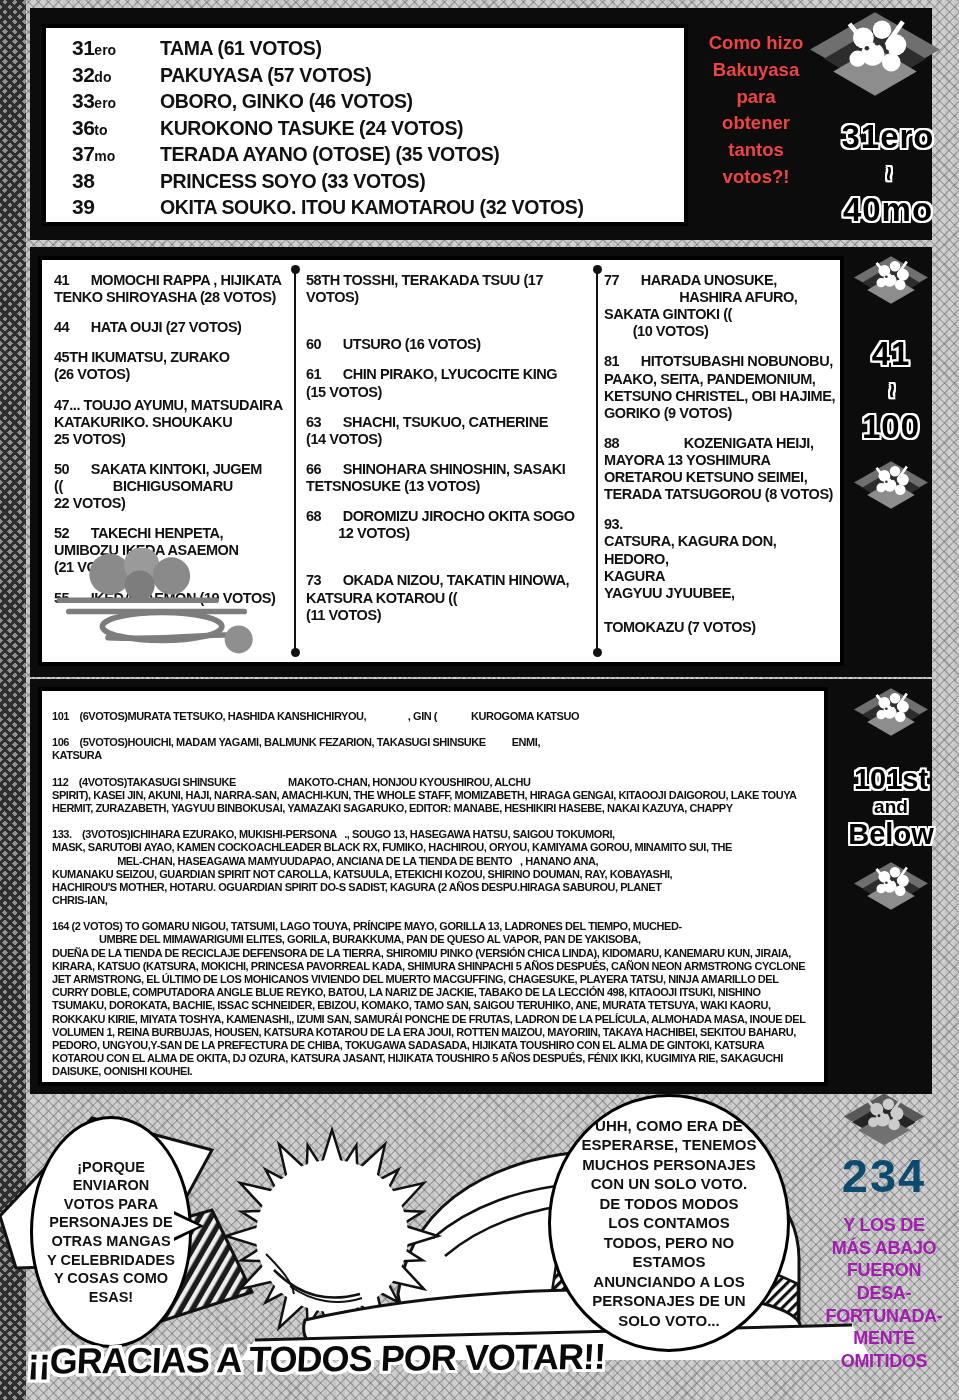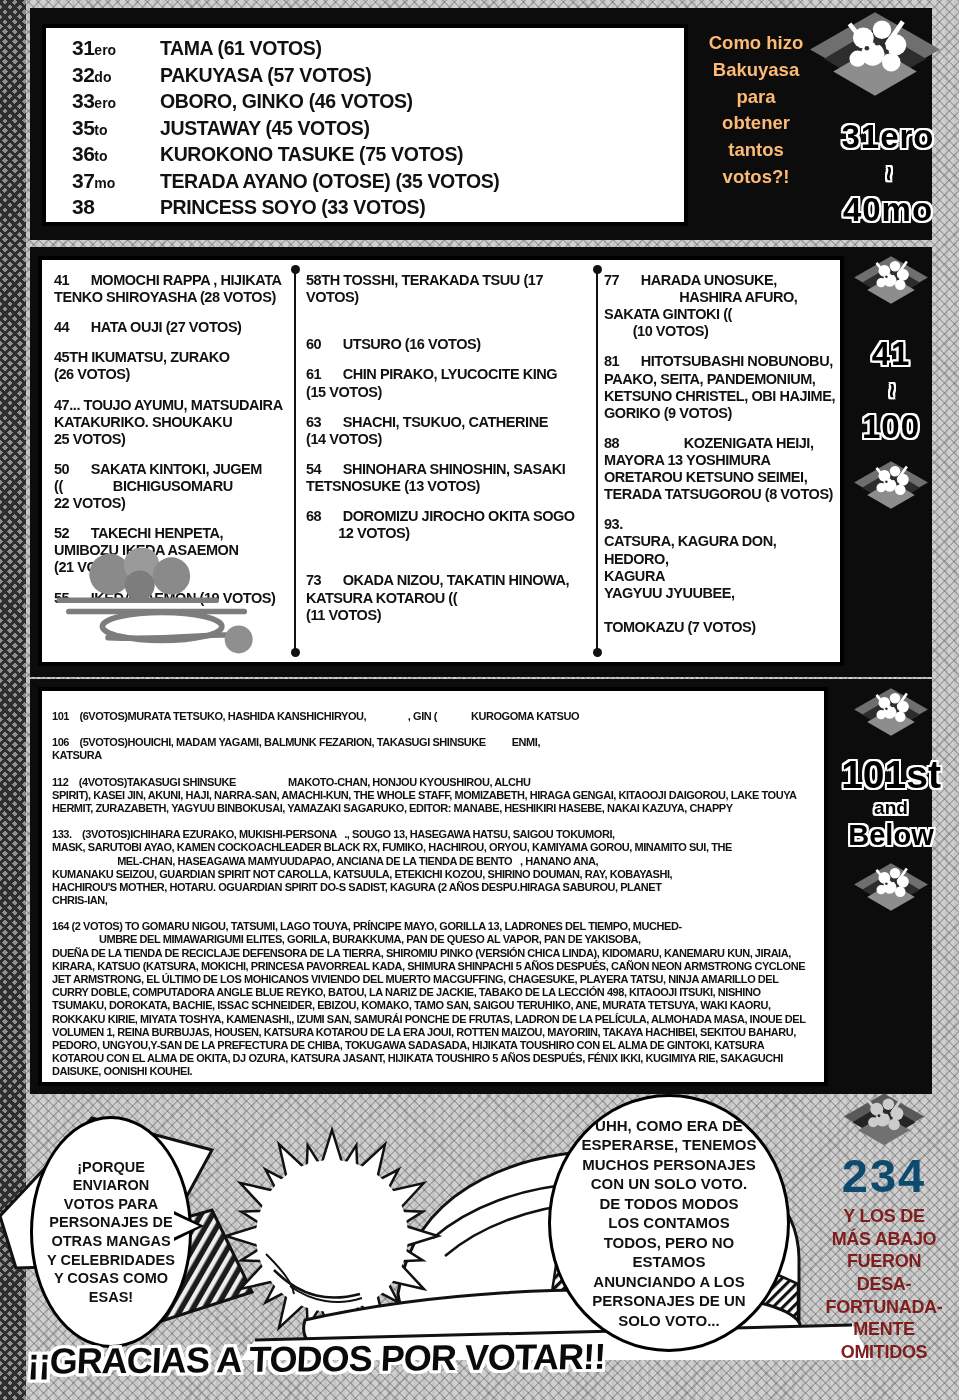--- a/index.html
+++ b/index.html
@@ -24,21 +24,21 @@
   .p1{top:8px;height:232px;}
   .p2{top:247px;height:430px;}
   .p3{top:679px;height:415px;}
   .whitebox{position:absolute;background:#fff;border:4px solid #000;box-sizing:border-box;}
   .box1{left:12px;top:16px;width:646px;height:202px;padding:8px 0 0 26px;overflow:hidden;}
   .row{display:flex;align-items:baseline;line-height:23.5px;}
   .rk{display:inline-block;width:88px;flex:0 0 88px;}
   .num{font-size:21px;letter-spacing:-0.5px;}
   .suf{font-size:14px;}
   .nm{font-size:19.5px;letter-spacing:-0.4px;}
-  .note{position:absolute;left:662px;top:22px;width:128px;color:#fdba74;
+  .note{position:absolute;left:662px;top:22px;width:128px;color:#ef4444;
         font-size:18.5px;line-height:1.45;text-align:center;}
   .fl{display:block;}
   .fl1{position:absolute;left:766px;top:2px;width:158px;height:116px;}
   .range{position:absolute;text-align:center;}
   .r1{left:794px;top:110px;width:128px;}
   .range span{display:block;}
   .outline{color:#000;
     text-shadow:-2px -2px 0 #fff,2px -2px 0 #fff,-2px 2px 0 #fff,2px 2px 0 #fff,
                  0 -2px 0 #fff,0 2px 0 #fff,-2px 0 0 #fff,2px 0 0 #fff;}
   .big{font-size:33px;letter-spacing:1px;}
@@ -70,21 +70,21 @@
     padding:14px 6px;}
   .bubbleL::after{content:"";position:absolute;right:-30px;top:92px;width:0;height:0;
     border:15px solid transparent;border-left:30px solid #000;}
   .bubbleL::before{content:"";position:absolute;right:-22px;top:95px;width:0;height:0;z-index:3;
     border:12px solid transparent;border-left:26px solid #fff;}
   .bubbleR{left:548px;top:1094px;width:242px;height:258px;font-size:15px;line-height:1.3;
     padding:0 8px;}
   .block234{position:absolute;left:810px;top:1092px;width:148px;text-align:center;z-index:2;}
   .flgray{width:122px;height:72px;margin:0 auto;filter:brightness(.8);}
   .n234{font-size:47px;letter-spacing:2px;margin-top:-16px;color:#0c4a6e;}
-  .omit{font-size:18px;line-height:1.26;color:#7f1d1d;letter-spacing:-0.3px;margin-top:2px;}
+  .omit{font-size:18px;line-height:1.26;color:#a21caf;letter-spacing:-0.3px;margin-top:11px;}
   .thanks{position:absolute;left:28px;top:1338px;width:640px;z-index:3;
     font-size:36px;letter-spacing:-1px;color:#0a0a0a;transform:skewX(-3deg) rotate(-0.5deg);
     text-shadow:-3px -3px 0 #fff,3px -3px 0 #fff,-3px 3px 0 #fff,3px 3px 0 #fff,
                  0 -3px 0 #fff,0 3px 0 #fff,-3px 0 0 #fff,3px 0 0 #fff;}
 </style>
 </head>
 <body>
 
 <svg width="0" height="0" style="position:absolute">
   <defs>
@@ -126,26 +126,22 @@
       </div>
     <div class="row">
         <span class="rk"><span class="num">32</span><span class="suf">do</span></span>
         <span class="nm">PAKUYASA (57 VOTOS)</span>
       </div>
     <div class="row">
         <span class="rk"><span class="num">33</span><span class="suf">ero</span></span>
         <span class="nm">OBORO, GINKO (46 VOTOS)</span>
       </div>
     <div class="row">
-        <span class="rk"><span class="num">35</span><span class="suf">to</span></span>
-        <span class="nm">JUSTAWAY (45 VOTOS)</span>
-      </div>
-    <div class="row">
         <span class="rk"><span class="num">36</span><span class="suf">to</span></span>
-        <span class="nm">KUROKONO TASUKE (75 VOTOS)</span>
+        <span class="nm">KUROKONO TASUKE (24 VOTOS)</span>
       </div>
     <div class="row">
         <span class="rk"><span class="num">37</span><span class="suf">mo</span></span>
         <span class="nm">TERADA AYANO (OTOSE) (35 VOTOS)</span>
       </div>
     <div class="row">
         <span class="rk"><span class="num">38</span><span class="suf"></span></span>
         <span class="nm">PRINCESS SOYO (33 VOTOS)</span>
       </div>
     <div class="row">
@@ -190,21 +186,21 @@
     </div>
     <div class="divider d1"></div>
     <div class="col c2">
       <div class="entry pre">58TH TOSSHI, TERAKADA TSUU (17 VOTOS)</div>
       <div class="entry pre">
 60      UTSURO (16 VOTOS)</div>
       <div class="entry pre">61      CHIN PIRAKO, LYUCOCITE KING
 (15 VOTOS)</div>
       <div class="entry pre">63      SHACHI, TSUKUO, CATHERINE
 (14 VOTOS)</div>
-      <div class="entry pre">54      SHINOHARA SHINOSHIN, SASAKI
+      <div class="entry pre">66      SHINOHARA SHINOSHIN, SASAKI
 TETSNOSUKE (13 VOTOS)</div>
       <div class="entry pre">68      DOROMIZU JIROCHO OKITA SOGO
          12 VOTOS)</div>
       <div class="entry pre">
 73      OKADA NIZOU, TAKATIN HINOWA,
 KATSURA KOTAROU ((
 (11 VOTOS)</div>
     </div>
     <div class="divider d2"></div>
     <div class="col c3">
@@ -258,21 +254,21 @@
 HACHIROU'S MOTHER, HOTARU. OGUARDIAN SPIRIT DO-S SADIST, KAGURA (2 AÑOS DESPU.HIRAGA SABUROU, PLANET
 CHRIS-IAN,</p>
     <p class="para pre">164 (2 VOTOS) TO GOMARU NIGOU, TATSUMI, LAGO TOUYA, PRÍNCIPE MAYO, GORILLA 13, LADRONES DEL TIEMPO, MUCHED-
                   UMBRE DEL MIMAWARIGUMI ELITES, GORILA, BURAKKUMA, PAN DE QUESO AL VAPOR, PAN DE YAKISOBA,
 DUEÑA DE LA TIENDA DE RECICLAJE DEFENSORA DE LA TIERRA, SHIROMIU PINKO (VERSIÓN CHICA LINDA), KIDOMARU, KANEMARU KUN, JIRAIA, KIRARA, KATSUO (KATSURA, MOKICHI, PRINCESA PAVORREAL KADA, SHIMURA SHINPACHI 5 AÑOS DESPUÉS, CAÑON NEON ARMSTRONG CYCLONE JET ARMSTRONG, EL ÚLTIMO DE LOS MOHICANOS VIVIENDO DEL MUERTO MACGUFFING, CHAGESUKE, PLAYERA TATSU, NINJA AMARILLO DEL CURRY DOBLE, COMPUTADORA ANGLE BLUE REYKO, BATOU, LA NARIZ DE JACKIE, TABAKO DE LA LECCIÓN 498, KITAOOJI ITSUKI, NISHINO TSUMAKU, DOROKATA, BACHIE, ISSAC SCHNEIDER, EBIZOU, KOMAKO, TAMO SAN, SAIGOU TERUHIKO, ANE, MURATA TETSUYA, WAKI KAORU, ROKKAKU KIRIE, MIYATA TOSHYA, KAMENASHI,, IZUMI SAN, SAMURÁI PONCHE DE FRUTAS, LADRON DE LA PELÍCULA, ALMOHADA MASA, INOUE DEL VOLUMEN 1, REINA BURBUJAS, HOUSEN, KATSURA KOTAROU DE LA ERA JOUI, ROTTEN MAIZOU, MAYORIIN, TAKAYA HACHIBEI, SEKITOU BAHARU, PEDORO, UNGYOU,Y-SAN DE LA PREFECTURA DE CHIBA, TOKUGAWA SADASADA, HIJIKATA TOUSHIRO CON EL ALMA DE GINTOKI, KATSURA KOTAROU CON EL ALMA DE OKITA, DJ OZURA, KATSURA JASANT, HIJIKATA TOUSHIRO 5 AÑOS DESPUÉS, FÉNIX IKKI, KUGIMIYA RIE, SAKAGUCHI DAISUKE, OONISHI KOUHEI.</p>
   </div>
   <div class="sidestrip">
     <svg class="fl" style="margin-top:8px">
         <use href="#flower"></use>
       </svg>
-    <span class="outline" style="font-size:39px;">101st</span>
+    <span class="outline" style="font-size:29px;margin-top:10px">101st</span>
     <span class="outline midsm">and</span>
     <span class="outline" style="font-size:29px">Below</span>
     <svg class="fl" style="margin-top:10px">
         <use href="#flower"></use>
       </svg>
   </div>
 </section>
 
 <svg class="art" viewBox="0 0 959 272">
   <defs>

